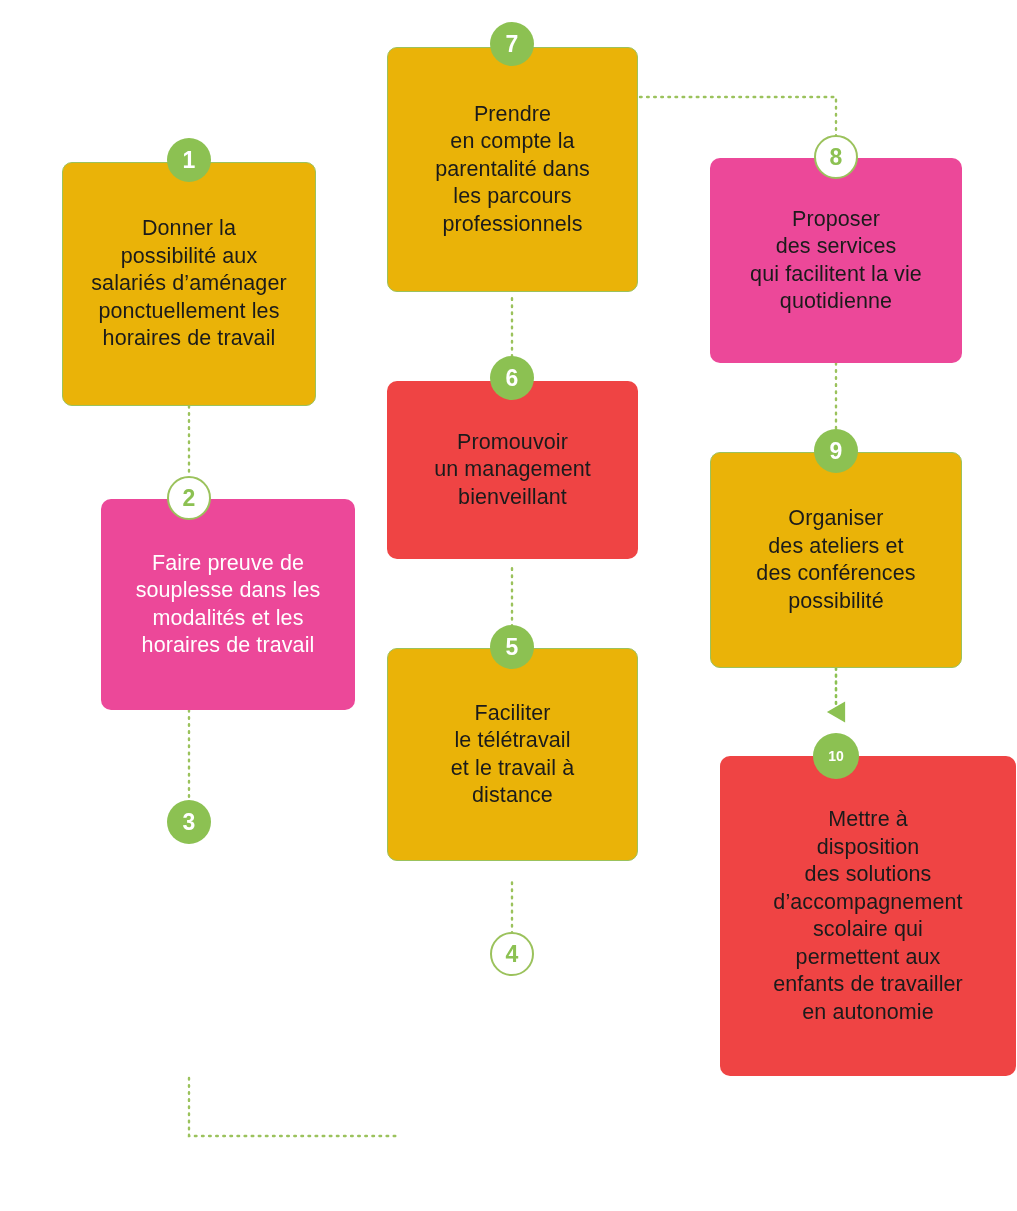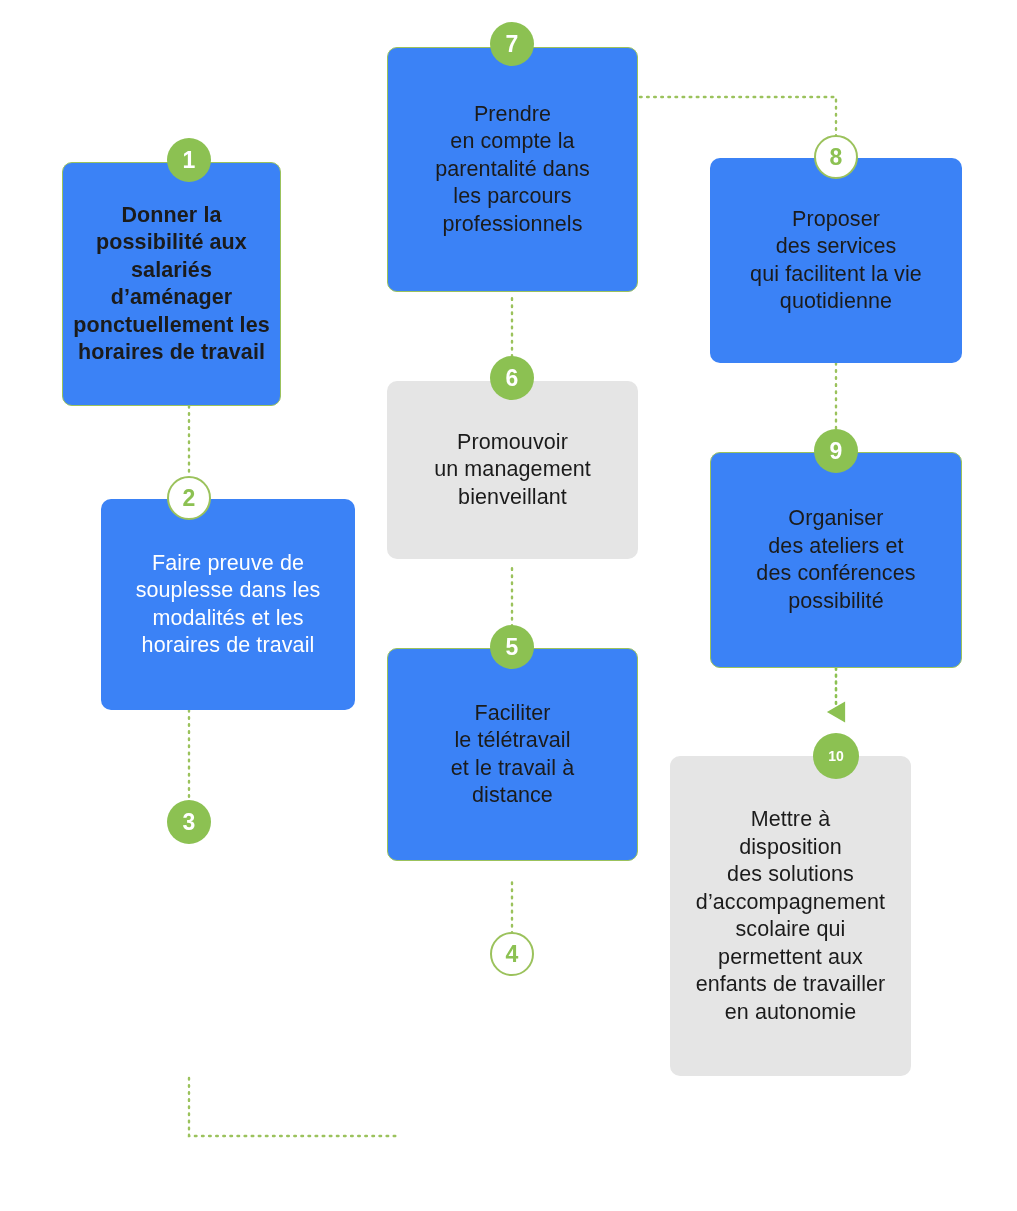--- a/index.html
+++ b/index.html
@@ -32,29 +32,29 @@
   .node {
     position: absolute;
     box-sizing: border-box;
     border-radius: 10px;
     display: flex;
     align-items: center;
     justify-content: center;
     text-align: center;
   }
   .node.outline {
-    background: #3b82f6;
+    background: #eab308;
     border: 1.6px solid #9BC25C;
   }
   .node.solid {
-    background: #3b82f6;
+    background: #ec4899;
     border: none;
   }
   .node.light {
-    background: #e5e5e5;
+    background: #ef4444;
     border: none;
   }
 
   .node-text {
     font-size: 21.5px;
     line-height: 27.5px;
     letter-spacing: .1px;
     white-space: pre-line;
     padding: 0 10px;
   }
@@ -111,21 +111,21 @@
 
     <line x1="512" y1="378" x2="512" y2="295" stroke="#9BC25C" stroke-width="2.4" stroke-dasharray="1.6 5.5" stroke-linecap="round"></line>
 
     <path d="M640,97 L836,97 L836,152" fill="none" stroke="#9BC25C" stroke-width="2.4" stroke-dasharray="1.6 5.5" stroke-linecap="round"></path>
 
     <line x1="836" y1="363" x2="836" y2="450" stroke="#9BC25C" stroke-width="2.4" stroke-dasharray="1.6 5.5" stroke-linecap="round"></line>
 
     <line x1="836" y1="668" x2="836" y2="712" stroke="#8CC152" stroke-width="2.6" stroke-dasharray="1.8 5.0" stroke-linecap="round" marker-end="url(#arrowhead)"></line>
   </svg>
 
-  <div class="node outline" style="left:62px; top:162px; width:219px; height:244px;font-weight:bold;">
+  <div class="node outline" style="left:62px; top:162px; width:254px; height:244px;">
     <div class="node-text txt-dark">Donner la
 possibilité aux
 salariés d’aménager
 ponctuellement les
 horaires de travail</div>
   </div>
   <div class="badge filled" style="left:167px; top:138px;">
     <span>1</span>
   </div>
 
@@ -190,21 +190,21 @@
   <div class="node outline" style="left:710px; top:452px; width:252px; height:216px;">
     <div class="node-text txt-dark">Organiser
 des ateliers et
 des conférences
 possibilité</div>
   </div>
   <div class="badge filled" style="left:814px; top:429px;">
     <span>9</span>
   </div>
 
-  <div class="node light" style="left:670px; top:756px; width:241px; height:320px;">
+  <div class="node light" style="left:720px; top:756px; width:296px; height:320px;">
     <div class="node-text txt-dark">Mettre à
 disposition
 des solutions
 d’accompagnement
 scolaire qui
 permettent aux
 enfants de travailler
 en autonomie</div>
   </div>
   <div class="badge filled wide" style="left:813px; top:733px;">

